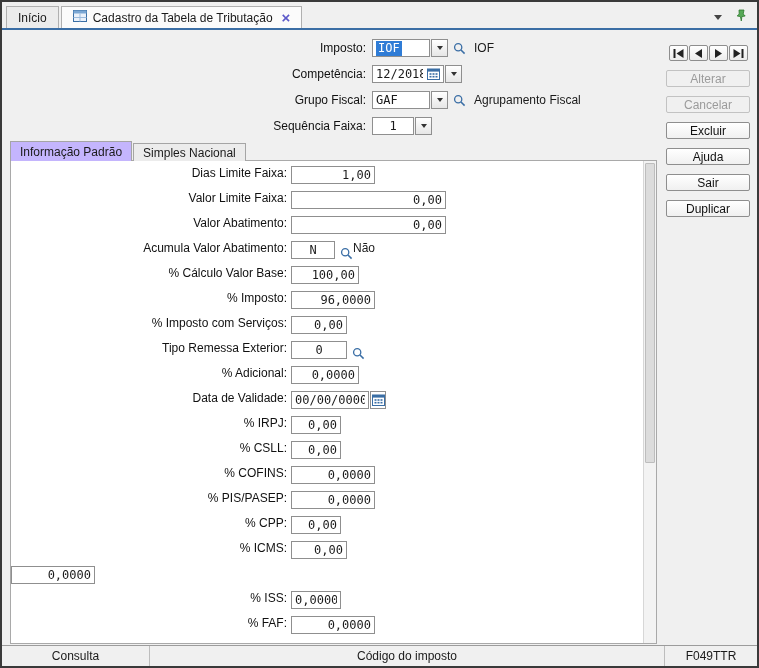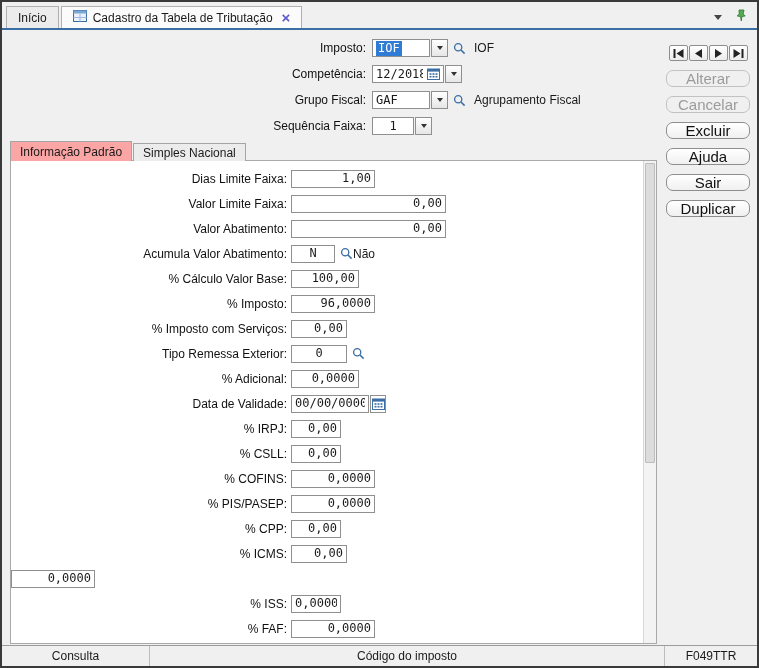--- a/index.html
+++ b/index.html
@@ -41,37 +41,37 @@
   .cal-inline { display:flex; align-items:center; margin-left:4px; }
 
   
   .right-panel { position:absolute; top:43px; right:6px; width:86px; display:flex;
     flex-direction:column; align-items:center; gap:9px; }
   .nav-row { display:flex; gap:1px; }
   .nav-btn { width:19px; height:16px; background:linear-gradient(#ffffff,#ececec);
     border:1px solid #8e8e8e; border-radius:2px; display:flex; align-items:center;
     justify-content:center; }
   .btn { width:84px; height:17px; background:linear-gradient(#ffffff,#f0f0f0);
-    border:1px solid #8e8e8e; border-radius:7px; display:flex; align-items:center;
-    justify-content:center; font-size:15px; color:#111; }
+    border:1px solid #8e8e8e; border-radius:2px; display:flex; align-items:center;
+    justify-content:center; font-size:12px; color:#111; }
   .btn.disabled { color:#9b9b9b; background:#f0f0f0; border-color:#c2c2c2; }
   .underline-first::first-letter { text-decoration:underline; }
 
   
   .content-tabs { position:absolute; top:139px; left:8px; display:flex;
     align-items:flex-end; z-index:2; }
   .ctab { height:18px; padding:0 9px; display:flex; align-items:center;
     border:1px solid #a5a5a5; border-bottom:none; background:#ececec; margin-right:1px; }
-  .ctab.active { height:20px; background:#fca5a5; position:relative; z-index:3; }
+  .ctab.active { height:20px; background:#c4b5fd; position:relative; z-index:3; }
 
   
   .form-area { position:absolute; left:8px; top:158px; width:647px; height:484px;
     background:#fff; border:1px solid #a9a9a9; z-index:1; }
   .form-rows { position:absolute; inset:0 14px 0 0; padding-top:5px; }
-  .form-row { display:flex; align-items:center; height:25px; }
+  .form-row { display:flex; height:25px; }
   .form-label { width:276px; text-align:right; margin-right:4px; color:#111; }
   .suffix { margin-left:0; font-family:"Liberation Sans", sans-serif; }
   .cal-btn { width:16px; height:18px; border:1px solid #8f8f8f; margin-left:1px;
     background:#fff; display:flex; align-items:center; justify-content:center; }
 
   
   .vscroll { position:absolute; top:0; bottom:0; right:0; width:13px;
     background:#f3f3f3; border-left:1px solid #d7d7d7; }
   .vthumb { position:absolute; top:2px; left:1px; right:1px; height:300px;
     background:#dcdcdc; border:1px solid #bdbdbd; border-radius:1px; }

